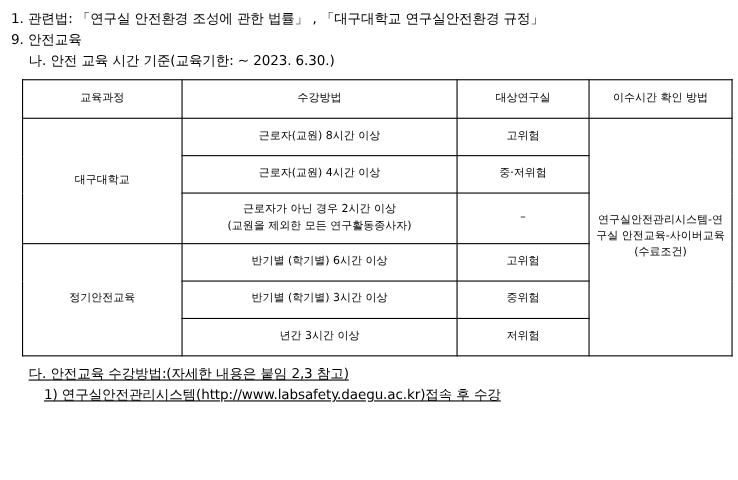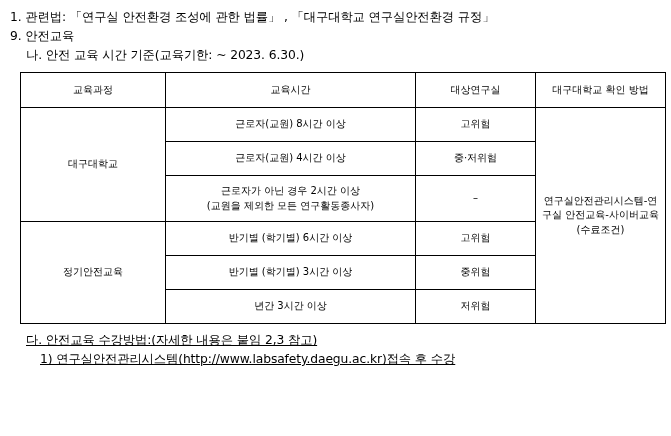--- a/index.html
+++ b/index.html
@@ -87,23 +87,23 @@
   <table class="safety">
     <colgroup>
       <col class="col-course">
       <col class="col-hours">
       <col class="col-target">
       <col class="col-method">
     </colgroup>
     <thead>
       <tr>
         <th>교육과정</th>
-        <th>교육시간</th>
+        <th>수강방법</th>
         <th>대상연구실</th>
-        <th>대구대학교 확인 방법</th>
+        <th>이수시간 확인 방법</th>
       </tr>
     </thead>
     <tbody>
       <tr class="row-h">
         <td rowspan="3">대구대학교</td>
         <td>근로자(교원) 8시간 이상</td>
         <td>고위험</td>
         <td rowspan="6" class="method-cell">연구실안전관리시스템-연구실 안전교육-사이버교육
 (수료조건)</td>
       </tr>

